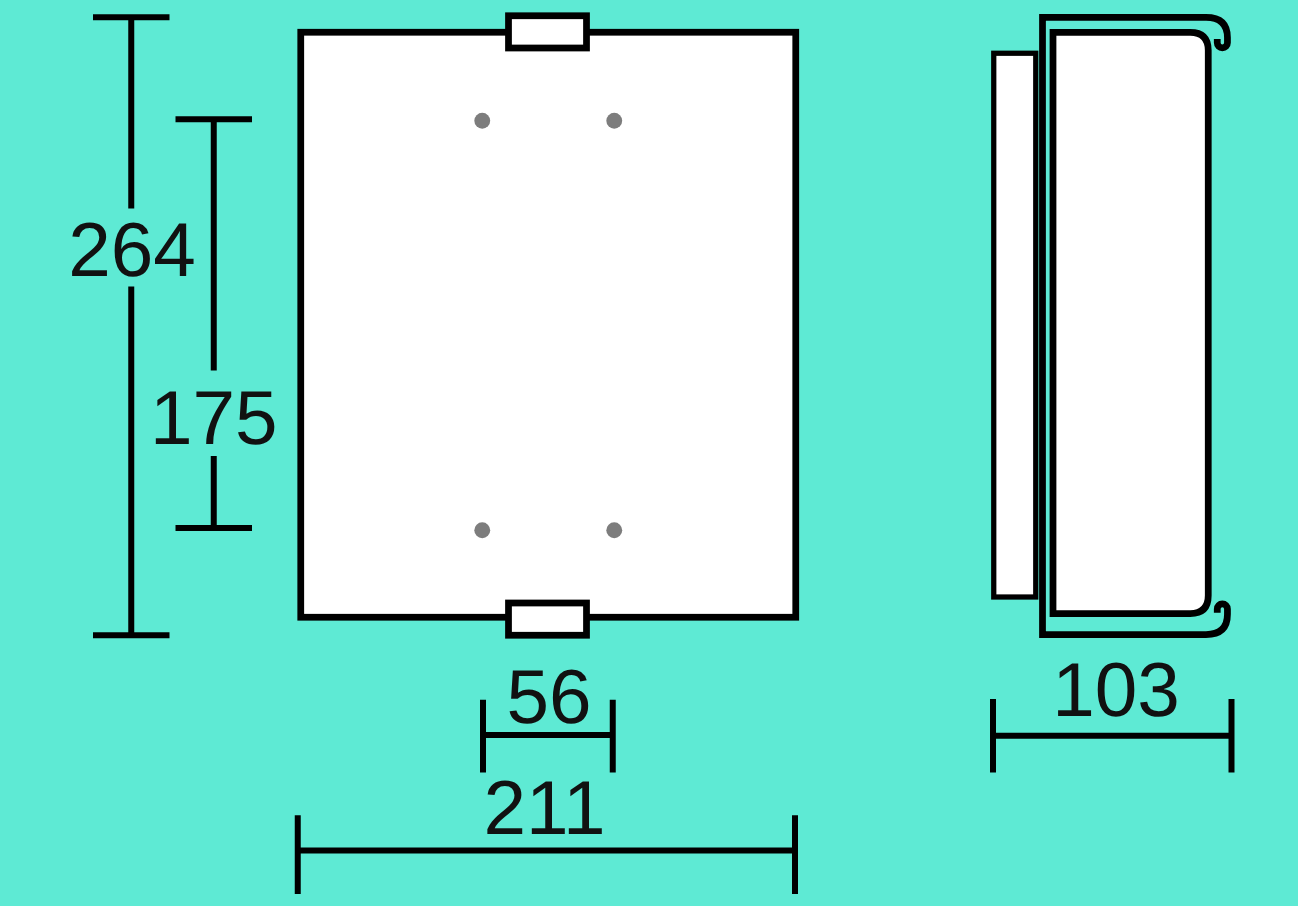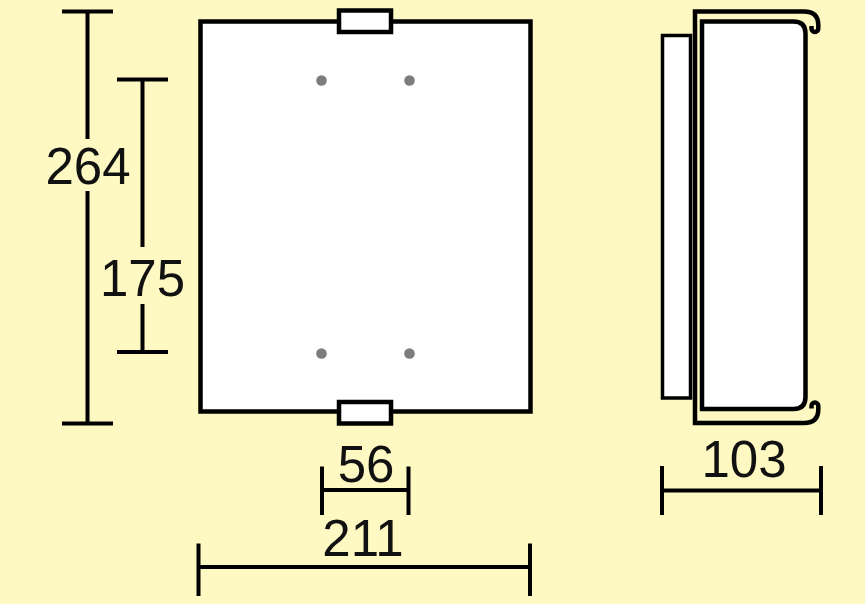--- a/index.html
+++ b/index.html
@@ -4,21 +4,21 @@
 <style>
   html, body {
     margin: 0;
     padding: 0;
     background: #ffffff;
   }
   #canvas {
     position: relative;
     width: 865px;
     height: 604px;
-    background: #fef9c3;
+    background: #5eead4;
     overflow: hidden;
   }
   #drawing-svg {
     position: absolute;
     left: 0;
     top: 0;
     width: 865px;
     height: 604px;
   }
   .outline {

